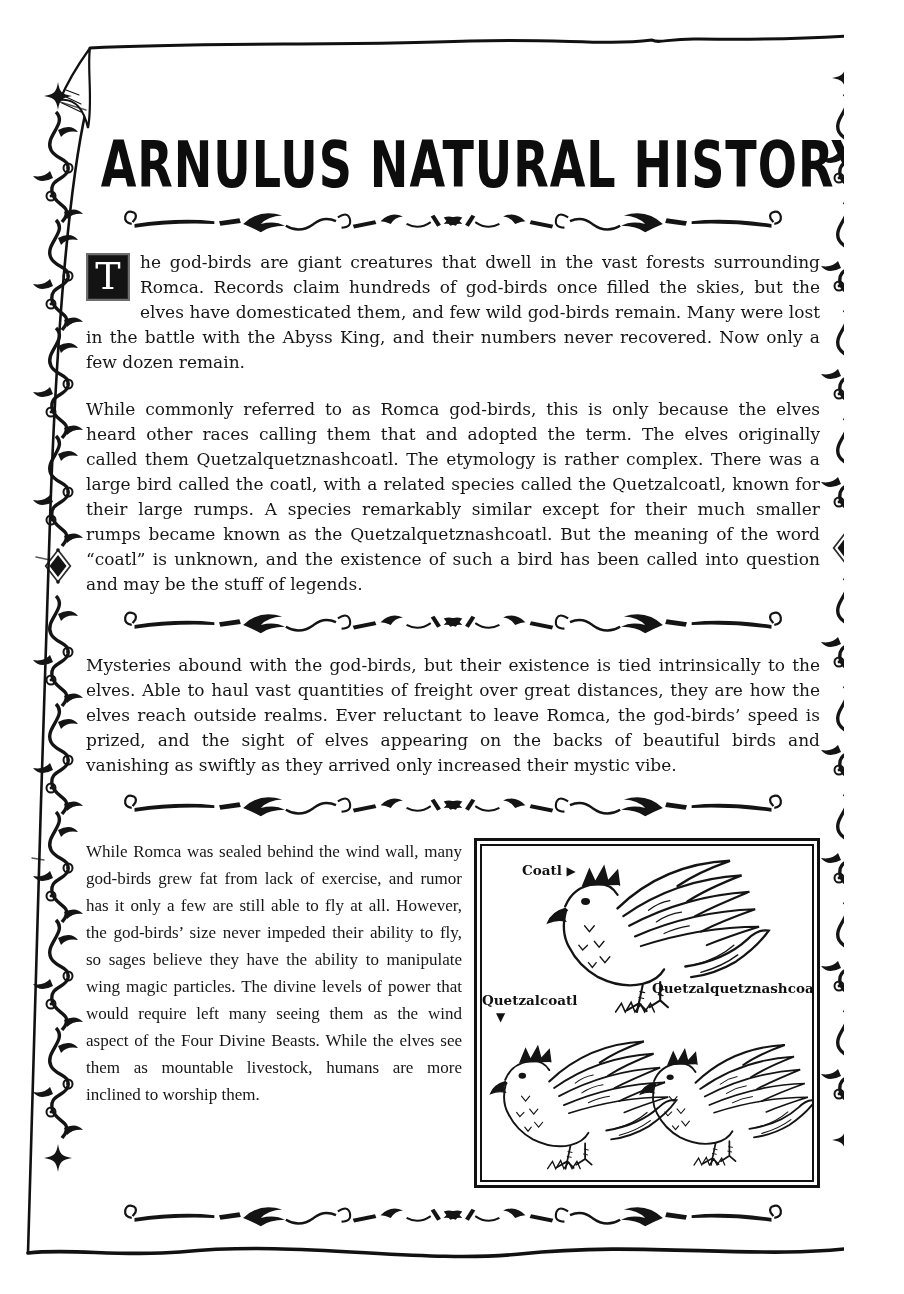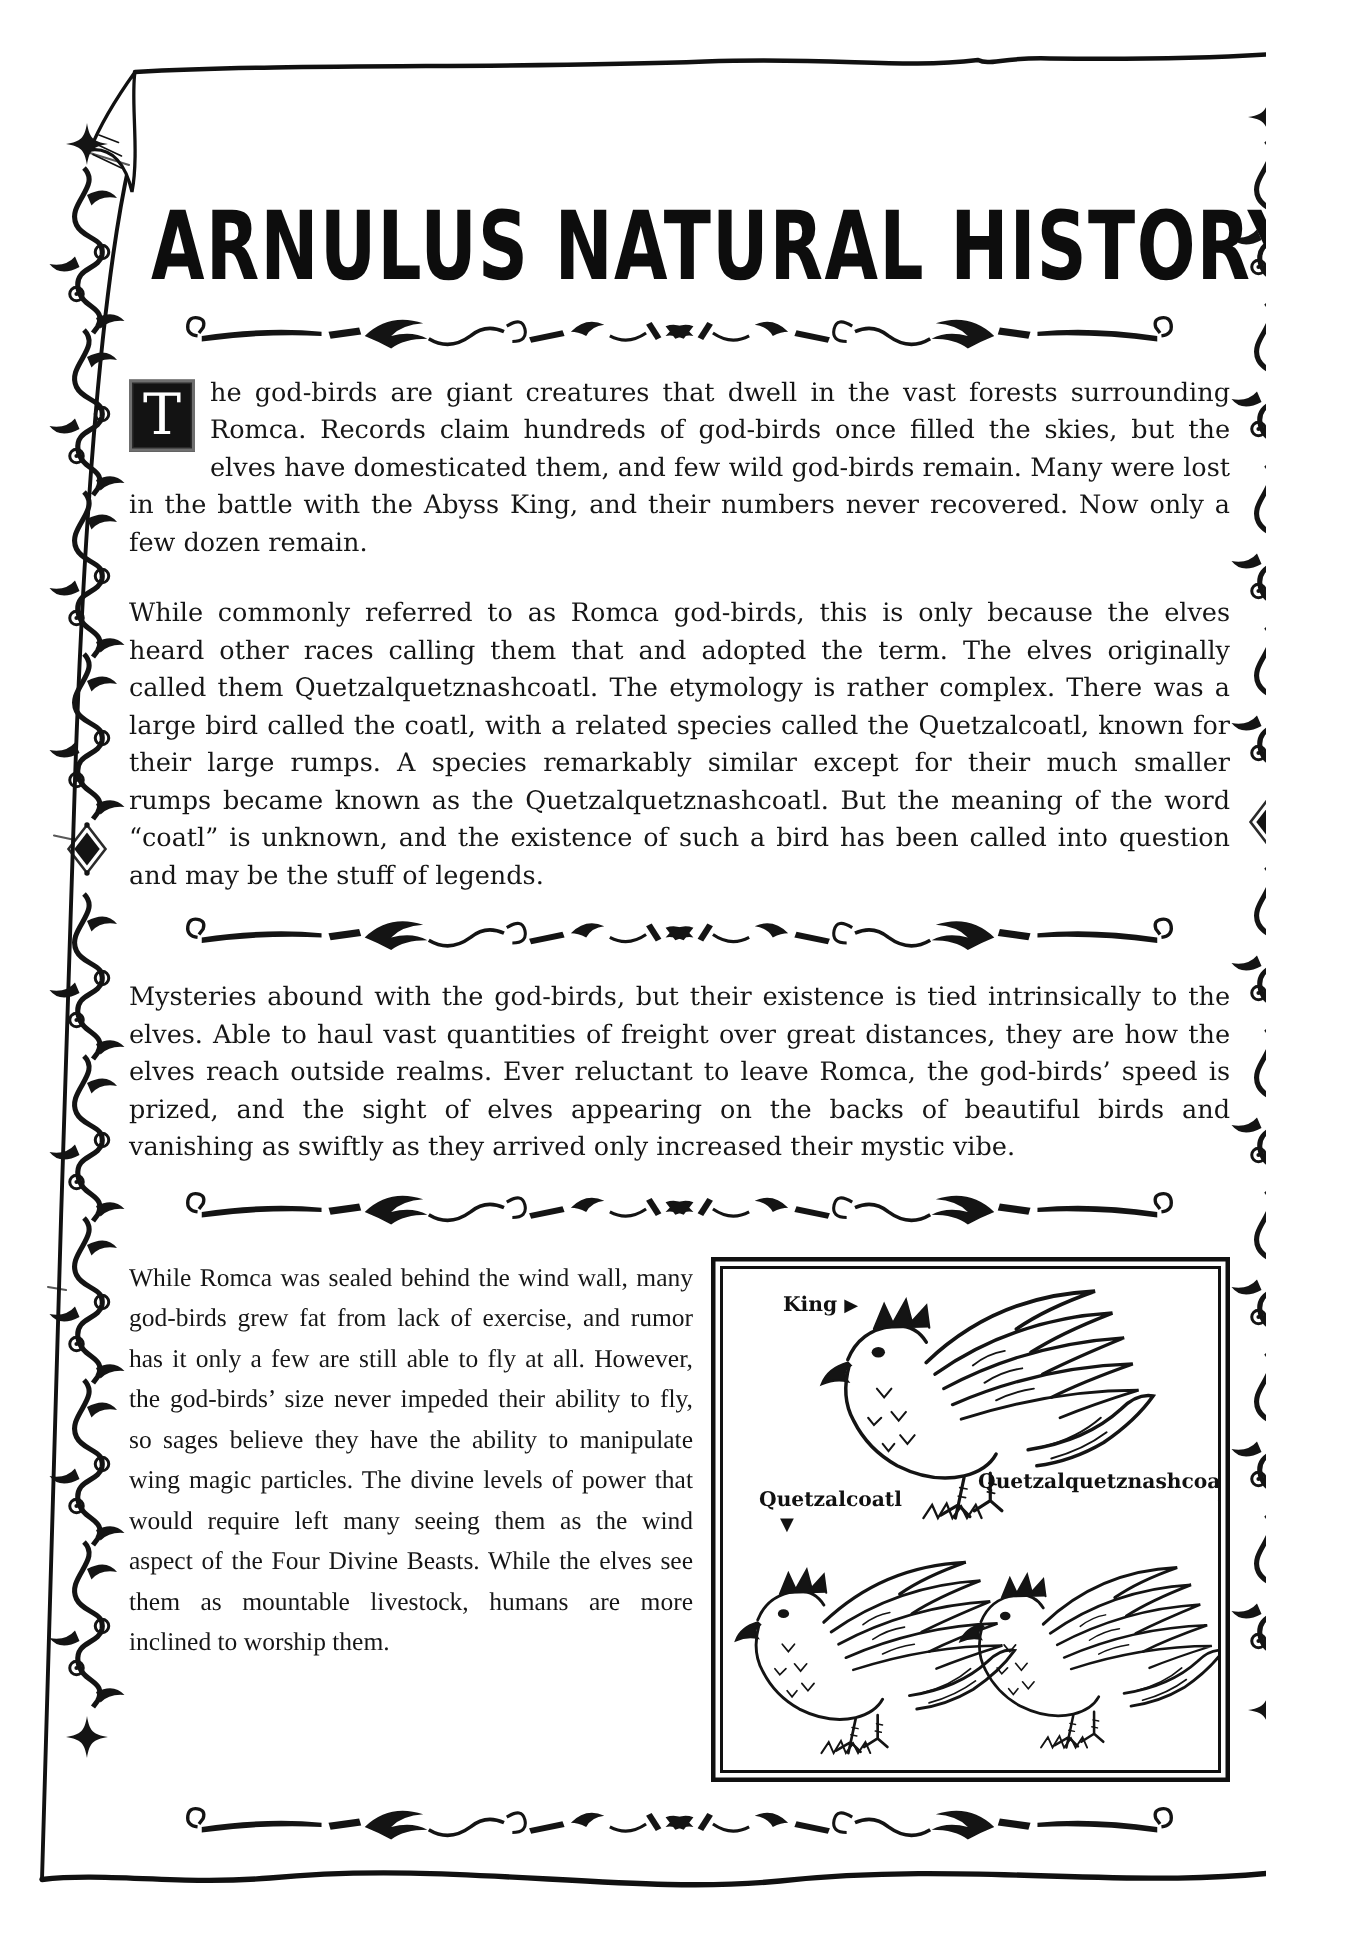--- a/index.html
+++ b/index.html
@@ -166,29 +166,29 @@
 
     <div class="columns">
       <div class="col-text">
         <p class="body-text">While Romca was sealed behind the wind wall, many god-birds grew fat from lack of exercise, and rumor has it only a few are still able to fly at all. However, the god-birds’ size never impeded their ability to fly, so sages believe they have the ability to manipulate wing magic particles. The divine levels of power that would require left many seeing them as the wind aspect of the Four Divine Beasts. While the elves see them as mountable livestock, humans are more inclined to worship them.</p>
       </div>
 
       <div class="figure-outer">
         <div class="figure-inner">
 
           <div class="fig-label" style="left:40px;top:16px">
-            <span>King</span>
+            <span>Coatl</span>
             <span class="fig-arrow">▶</span>
           </div>
 
           <svg class="bird" style="left:58px;top:6px;width:252px;height:165px" viewBox="0 0 260 170">
               <use href="#bird"></use>
             </svg>
 
-          <div class="fig-label" style="left:24px;top:146px">
+          <div class="fig-label" style="left:0;top:146px">
             <span>Quetzalcoatl</span><br>
             <span class="fig-arrow" style="margin-left:14px">▼</span>
           </div>
 
           <div class="fig-label" style="left:170px;top:134px;text-align:right">
             <span>Quetzalquetznashcoatl</span><br>
             <span class="fig-arrow" style="margin-right:4px">▼</span>
           </div>
 
           <svg class="bird" style="left:2px;top:188px;width:212px;height:139px" viewBox="0 0 260 170">

